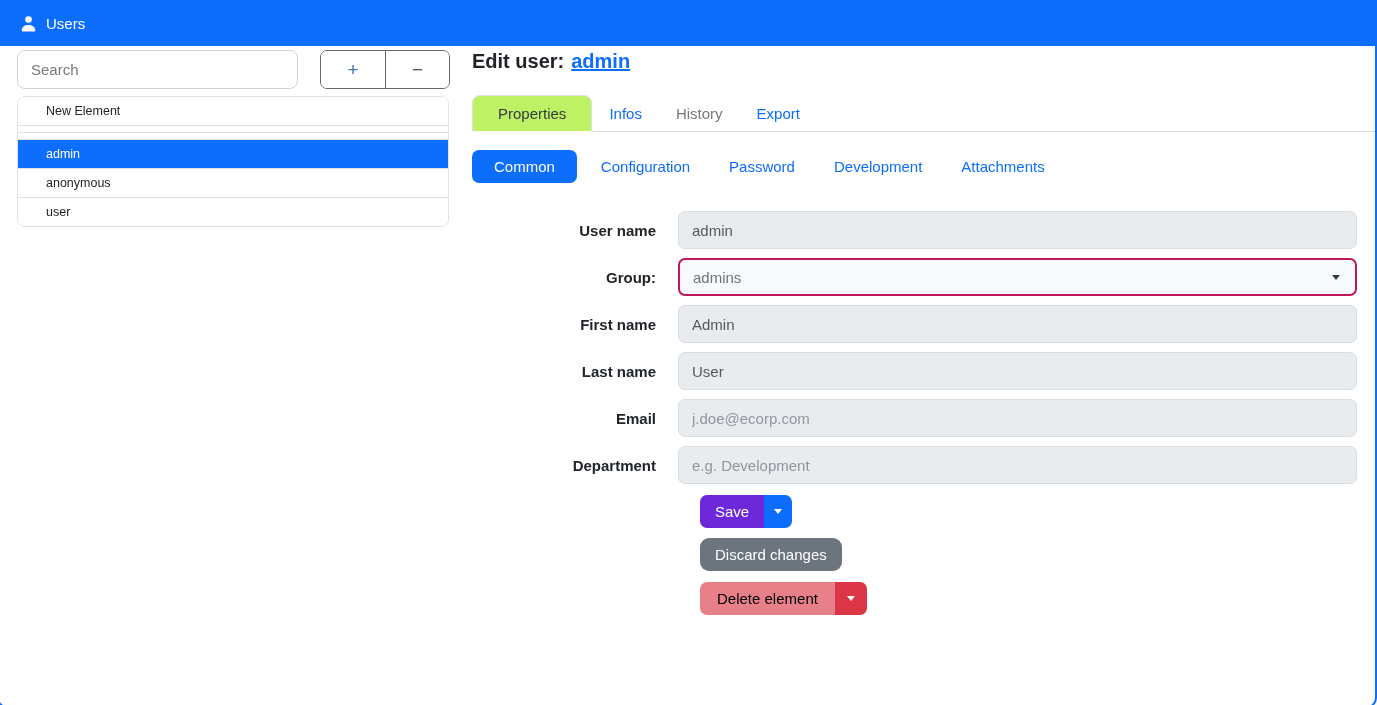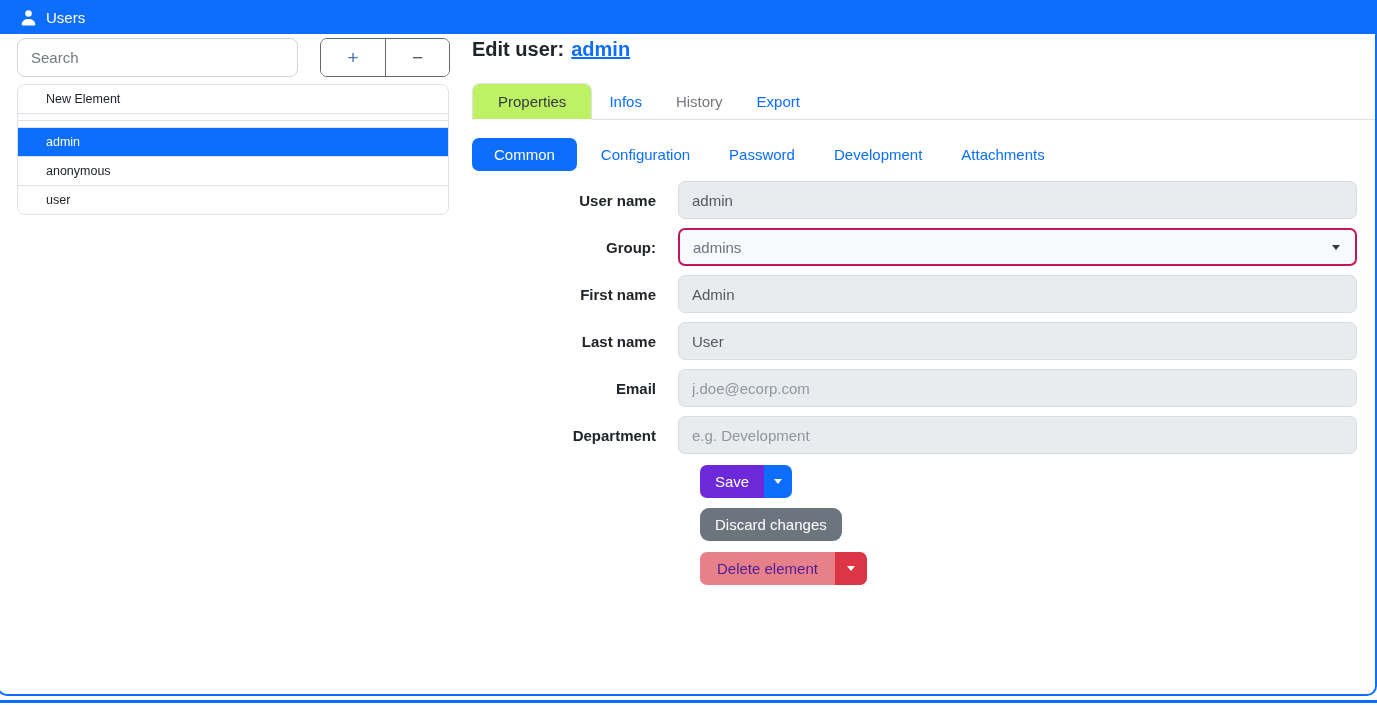--- a/index.html
+++ b/index.html
@@ -5,21 +5,21 @@
   * { box-sizing: border-box; }
   html,body { margin:0; padding:0; }
   body {
     width:1377px; height:705px; overflow:hidden;
     background:#fff;
     font-family:"Liberation Sans", sans-serif;
     color:#212529;
   }
   
   .navbar {
-    height:34px; background:#0d6efd;
+    height:46px; background:#0d6efd;
     display:flex; align-items:center; gap:9px;
     padding:0 20px; color:#fff; font-size:15px;
   }
   .navbar .brand-icon { display:flex; align-items:center; }
   
   .page {
     margin-left:-3px; width:calc(100% + 3px);
     height:662px;
     border:2px solid #0d6efd; border-top:none;
     border-radius:0 0 10px 10px;
@@ -75,21 +75,21 @@
   .tab.link { color:#0d6efd; }
   .tab.disabled { color:#75797d; cursor:default; }
   
   .pills { margin-top:18px; display:flex; align-items:center; }
   .pill {
     font-size:15px; padding:8px 15px; color:#0d6efd; cursor:pointer;
     border-radius:7px; margin-right:9px;
   }
   .pill.active { background:#0d6efd; color:#fff; padding:8px 22px; }
   
-  .form { margin-top:10px; }
+  .form { margin-top:28px; }
   .form-row { display:flex; align-items:center; margin-top:9px; }
   .form-label {
     flex:0 0 206px; text-align:right; padding-right:22px;
     font-weight:700; font-size:15px; color:#212529;
   }
   .field {
     flex:1; margin-right:18px; height:38px;
     border-radius:7px; font-size:15px; padding:0 13px;
     font-family:"Liberation Sans", sans-serif;
   }
@@ -115,21 +115,21 @@
   .save-caret { background:#0d6efd; color:#fff; padding:0 10px; display:flex; align-items:center; }
   .btn-discard {
     display:block; background:#6c757d; color:#fff; padding:8px 15px;
     border-radius:9px; margin-top:10px;
   }
   .btn-duplicate {
     display:inline-block; background:#67dbf2; color:#97a3a9; padding:8px 17px;
     border-radius:7px; margin-top:28px; cursor:default;
   }
   .delete-split { display:flex; margin-top:11px; }
-  .delete-main { background:#e8808a; color:#4c1d95; padding:8px 17px; border-radius:7px 0 0 7px; cursor:default; }
+  .delete-main { background:#e8808a; color:#000000; padding:8px 17px; border-radius:7px 0 0 7px; cursor:default; }
   .delete-caret { background:#dc3545; color:#fff; padding:0 12px; display:flex; align-items:center; border-radius:0 7px 7px 0; }
   
   .bottom-bar { margin-top:4px; height:3px; background:#0d6efd; width:100%; }
 </style>
 </head>
 <body>
 
 <header class="navbar">
   <span class="brand-icon">
     <svg width="17" height="17" viewBox="0 0 16 16" fill="#fff" aria-hidden="true">

